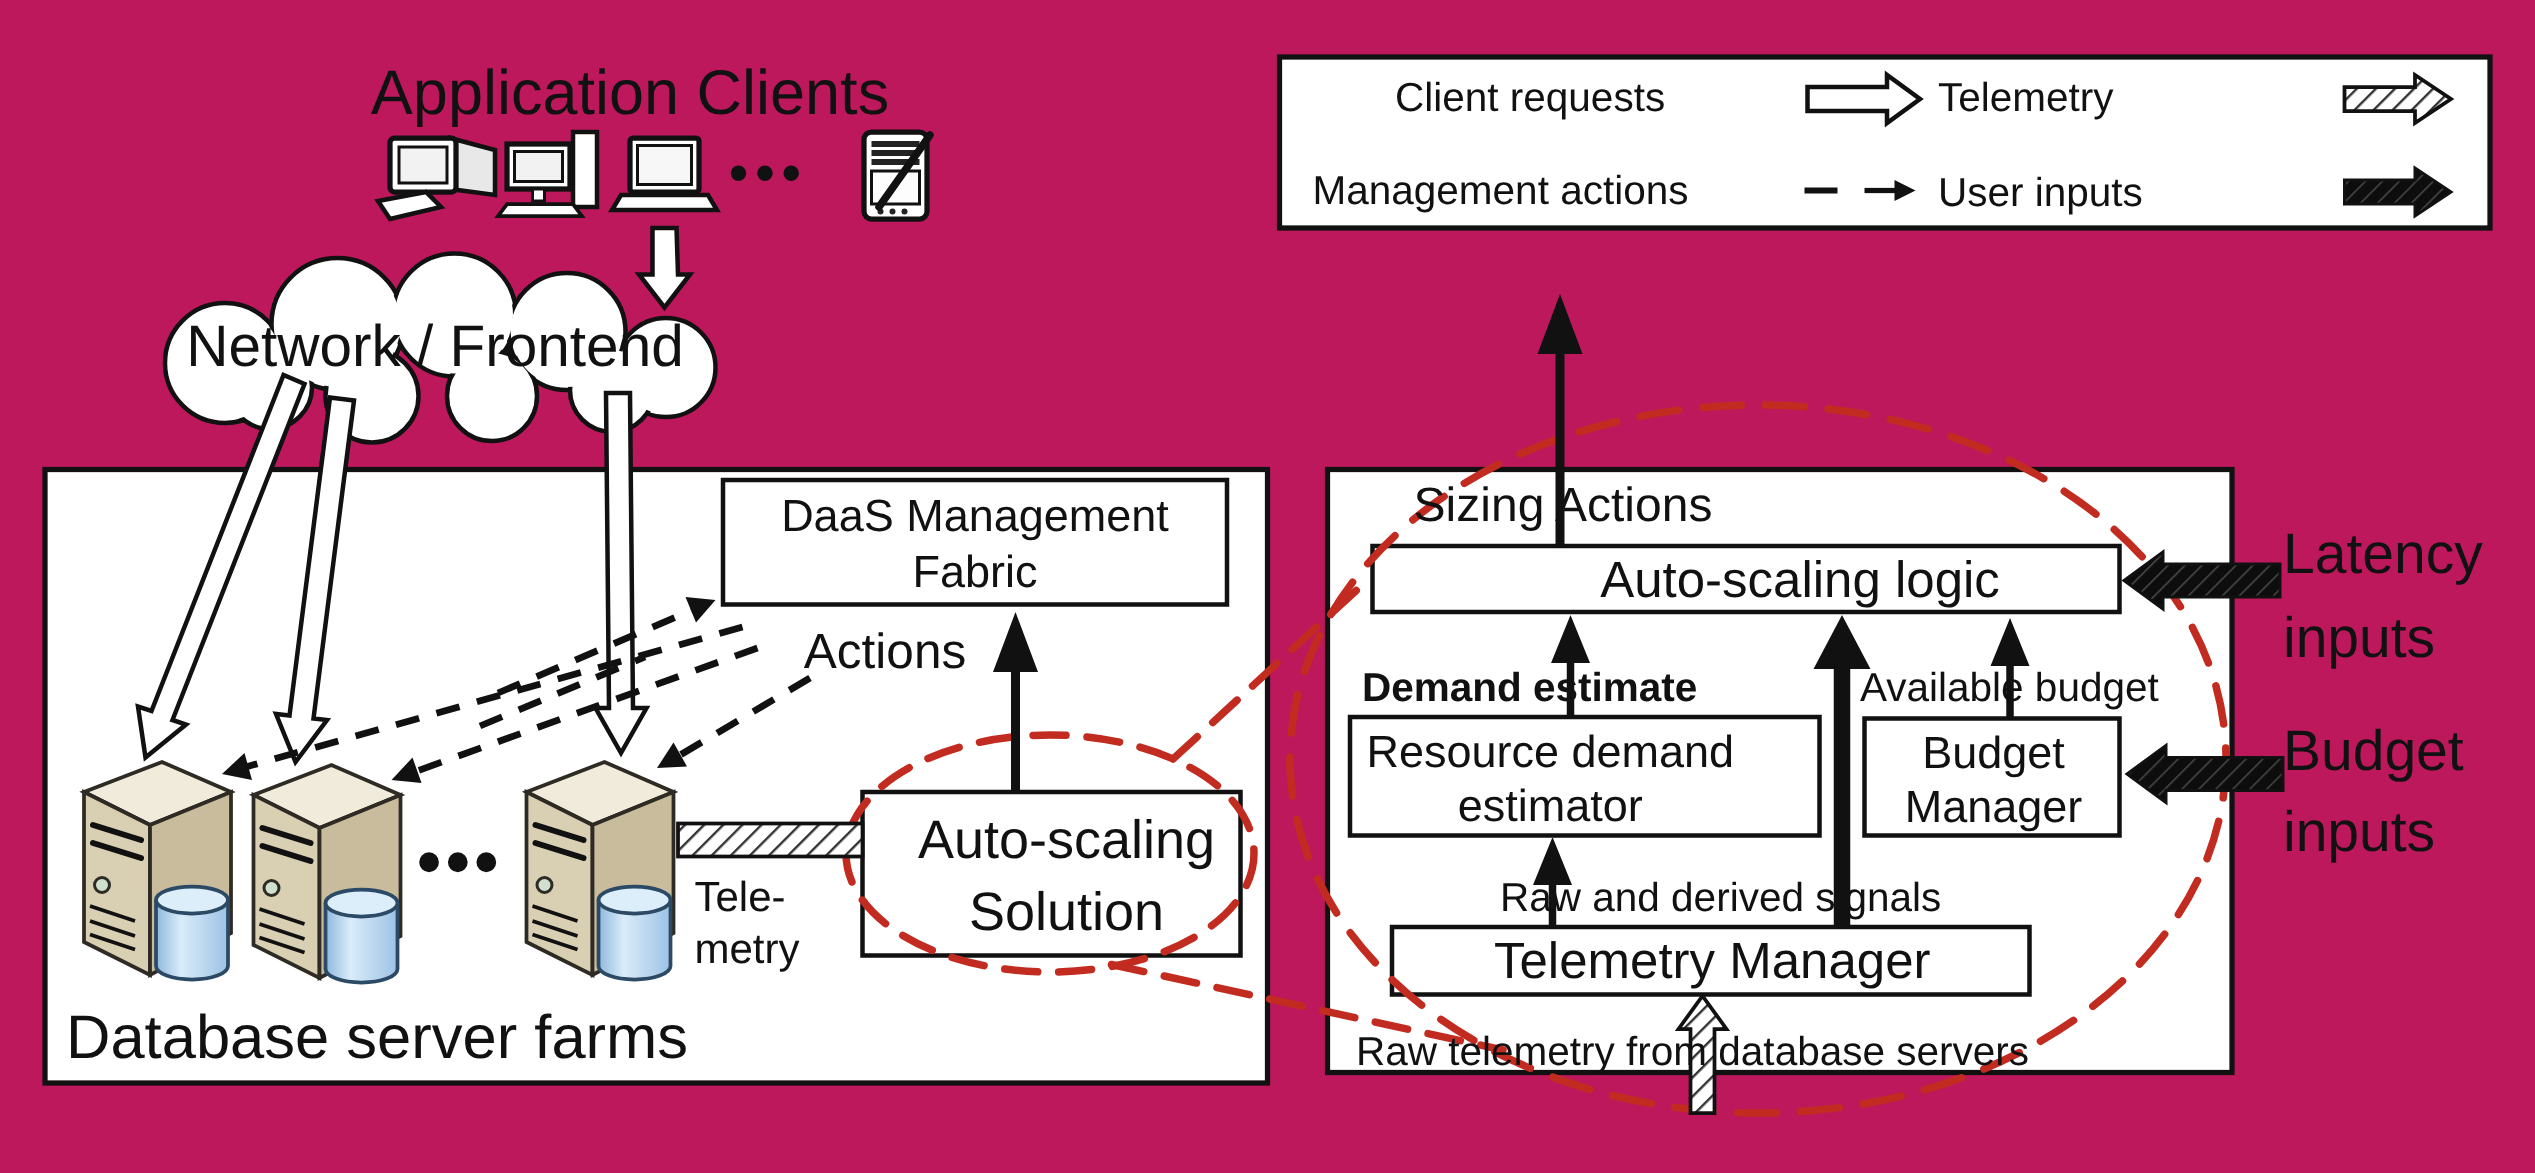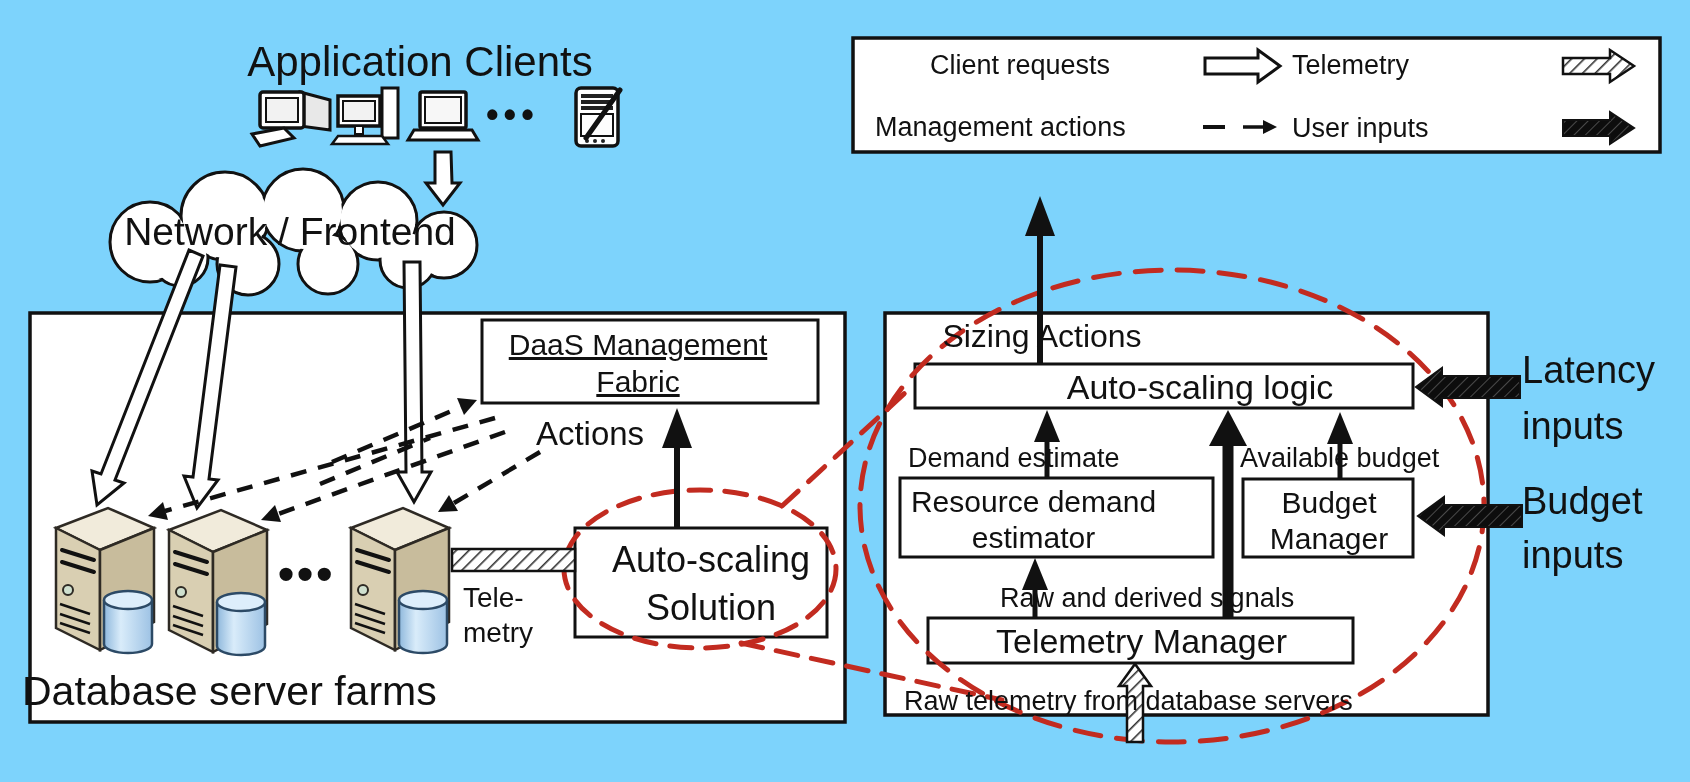--- a/index.html
+++ b/index.html
@@ -1,16 +1,16 @@
 <!DOCTYPE html>
 <html><head>
 <meta charset="utf-8">
 <style>
   html,body{margin:0;padding:0;background:#fff;}
-  #stage{position:relative;width:1690px;height:782px;background:#7dd3fc;overflow:hidden;
+  #stage{position:relative;width:1690px;height:782px;background:#be185d;overflow:hidden;
          font-family:"Liberation Sans",sans-serif;color:#111;}
   #art{position:absolute;left:0;top:0;z-index:1;}
   .t{position:absolute;white-space:nowrap;color:#111;z-index:5;line-height:1.15;}
   .c{text-align:center;}
   .r{}
   .blk span{display:block;}
 </style>
 </head>
 <body>
 
@@ -203,41 +203,41 @@
 
 <div class="t c" style="left:240px;top:38px;width:360px;font-size:42px;">Application Clients</div>
 <div class="t" style="left:486px;top:94px;font-size:36px;letter-spacing:5px;font-weight:bold;">•••</div>
 <div class="t c" style="left:110px;top:210px;width:360px;font-size:39px;">Network / Frontend</div>
 
 <div class="t r" style="left:930px;top:50px;width:255px;font-size:27px;">Client requests</div>
 <div class="t r" style="left:875px;top:112px;width:310px;font-size:27px;">Management actions</div>
 <div class="t r" style="left:1292px;top:50px;width:255px;font-size:27px;">Telemetry</div>
 <div class="t r" style="left:1292px;top:113px;width:253px;font-size:27px;">User inputs</div>
 
-<div class="t c blk" style="left:472px;top:326px;width:332px;font-size:30px;line-height:37px;text-decoration:underline;">
+<div class="t c blk" style="left:484px;top:326px;width:332px;font-size:30px;line-height:37px;">
   <span>DaaS Management</span>
   <span>Fabric</span>
 </div>
 <div class="t c blk" style="left:510px;top:410px;width:160px;font-size:33px;line-height:48px;">
   <span>Actions</span>
 </div>
 <div class="t c blk" style="left:577px;top:536px;width:268px;font-size:36px;line-height:48px;">
   <span>Auto-scaling</span>
   <span>Solution</span>
 </div>
 <div class="t blk" style="left:463px;top:580px;width:110px;font-size:28px;line-height:35px;">
   <span>Tele-</span>
   <span>metry</span>
 </div>
 <div class="t" style="left:278px;top:548px;font-size:46px;letter-spacing:3px;font-weight:bold;">•••</div>
-<div class="t" style="left:22px;top:668px;font-size:41px;">Database server farms</div>
+<div class="t" style="left:44px;top:668px;font-size:41px;">Database server farms</div>
 
 <div class="t c" style="left:922px;top:318px;width:240px;font-size:32px;">Sizing Actions</div>
 <div class="t c" style="left:915px;top:368px;width:498px;font-size:34px;padding-left:36px;">Auto-scaling logic</div>
-<div class="t" style="left:908px;top:443px;font-size:27px;">Demand estimate</div>
+<div class="t" style="left:908px;top:443px;font-size:27px;font-weight:bold;">Demand estimate</div>
 <div class="t" style="left:1240px;top:443px;font-size:27px;">Available budget</div>
 <div class="t c blk" style="left:902px;top:484px;width:263px;font-size:30px;line-height:36px;">
   <span>Resource demand</span>
   <span>estimator</span>
 </div>
 <div class="t c blk" style="left:1245px;top:485px;width:168px;font-size:30px;line-height:36px;">
   <span>Budget</span>
   <span>Manager</span>
 </div>
 <div class="t c" style="left:930px;top:622px;width:423px;font-size:34px;">Telemetry Manager</div>

